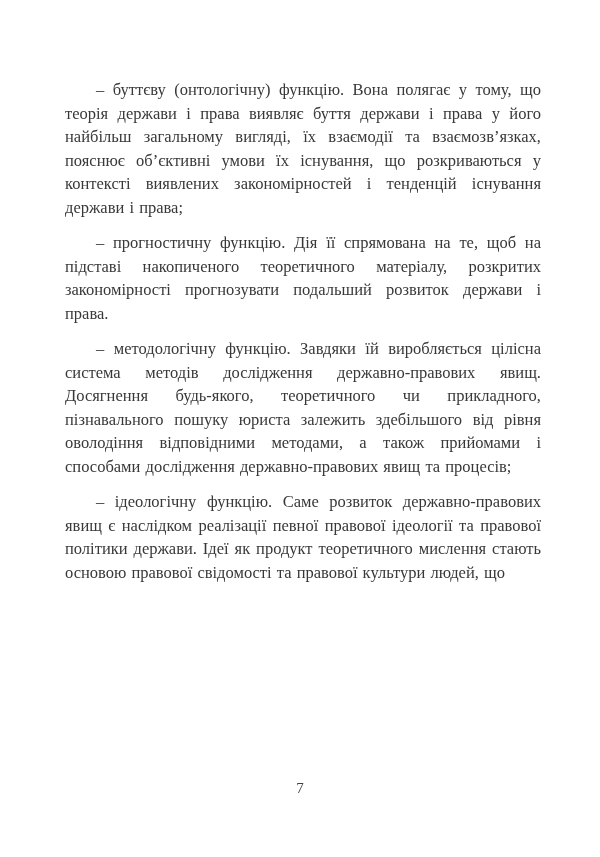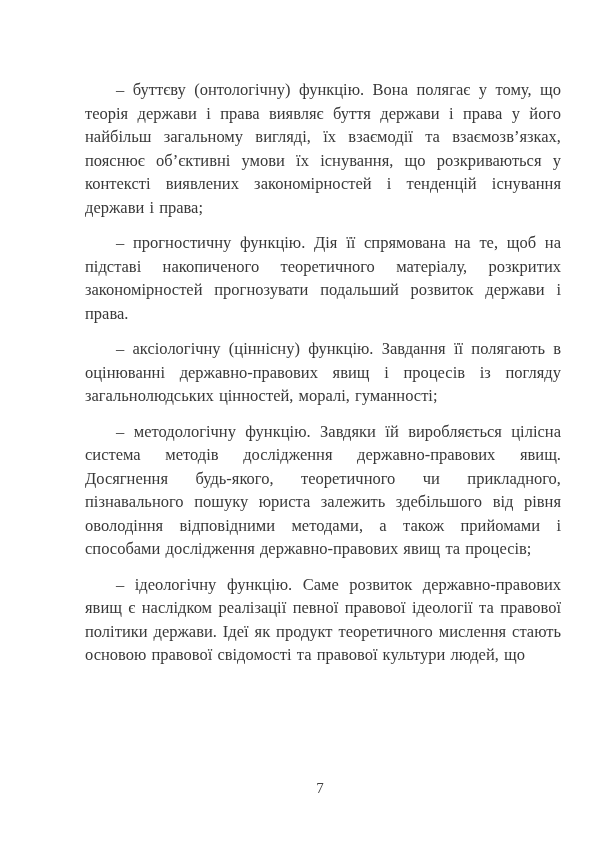--- a/index.html
+++ b/index.html
@@ -11,21 +11,20 @@
     width: 600px;
     height: 857px;
     overflow: hidden;
   }
   .page {
     position: relative;
     width: 500px;
     height: 857px;
     background: #ffffff;
     font-family: "Liberation Serif", "DejaVu Serif", serif;
-    margin-left: 20px;
   }
   .content {
     position: absolute;
     top: 78px;
     left: 65px;
     width: 476px;
   }
   .para {
     margin: 0 0 12px 0;
     text-align: justify;
@@ -45,19 +44,18 @@
     line-height: 20px;
     color: #3f3f3f;
   }
 </style>
 </head>
 <body>
 
 <div class="page">
   <div class="content">
     <p class="para">– буттєву (онтологічну) функцію. Вона полягає у тому, що теорія держави і права виявляє буття держави і права у його найбільш загальному вигляді, їх взаємодії та взаємозв’язках, пояснює об’єктивні умови їх існування, що розкриваються у контексті виявлених закономірностей і тенденцій існування держави і права;</p>
-    <p class="para">– прогностичну функцію. Дія її спрямована на те, щоб на підставі накопиченого теоретичного матеріалу, розкритих закономірностей прогнозувати подальший розвиток держави і права.</p>
-    <p class="para">– аксіологічну (ціннісну) функцію. Завдання її полягають в оцінюванні державно-правових явищ і процесів із погляду загальнолюдських цінностей, моралі, гуманності;</p>
+    <p class="para">– прогностичну функцію. Дія її спрямована на те, щоб на підставі накопиченого теоретичного матеріалу, розкритих закономірності прогнозувати подальший розвиток держави і права.</p>
     <p class="para">– методологічну функцію. Завдяки їй виробляється цілісна система методів дослідження державно-правових явищ. Досягнення будь-якого, теоретичного чи прикладного, пізнавального пошуку юриста залежить здебільшого від рівня оволодіння відповідними методами, а також прийомами і способами дослідження державно-правових явищ та процесів;</p>
     <p class="para">– ідеологічну функцію. Саме розвиток державно-правових явищ є наслідком реалізації певної правової ідеології та правової політики держави. Ідеї як продукт теоретичного мислення стають основою правової свідомості та правової культури людей, що</p>
   </div>
   <div class="page-number">7</div>
 </div>
 
 </body></html>

